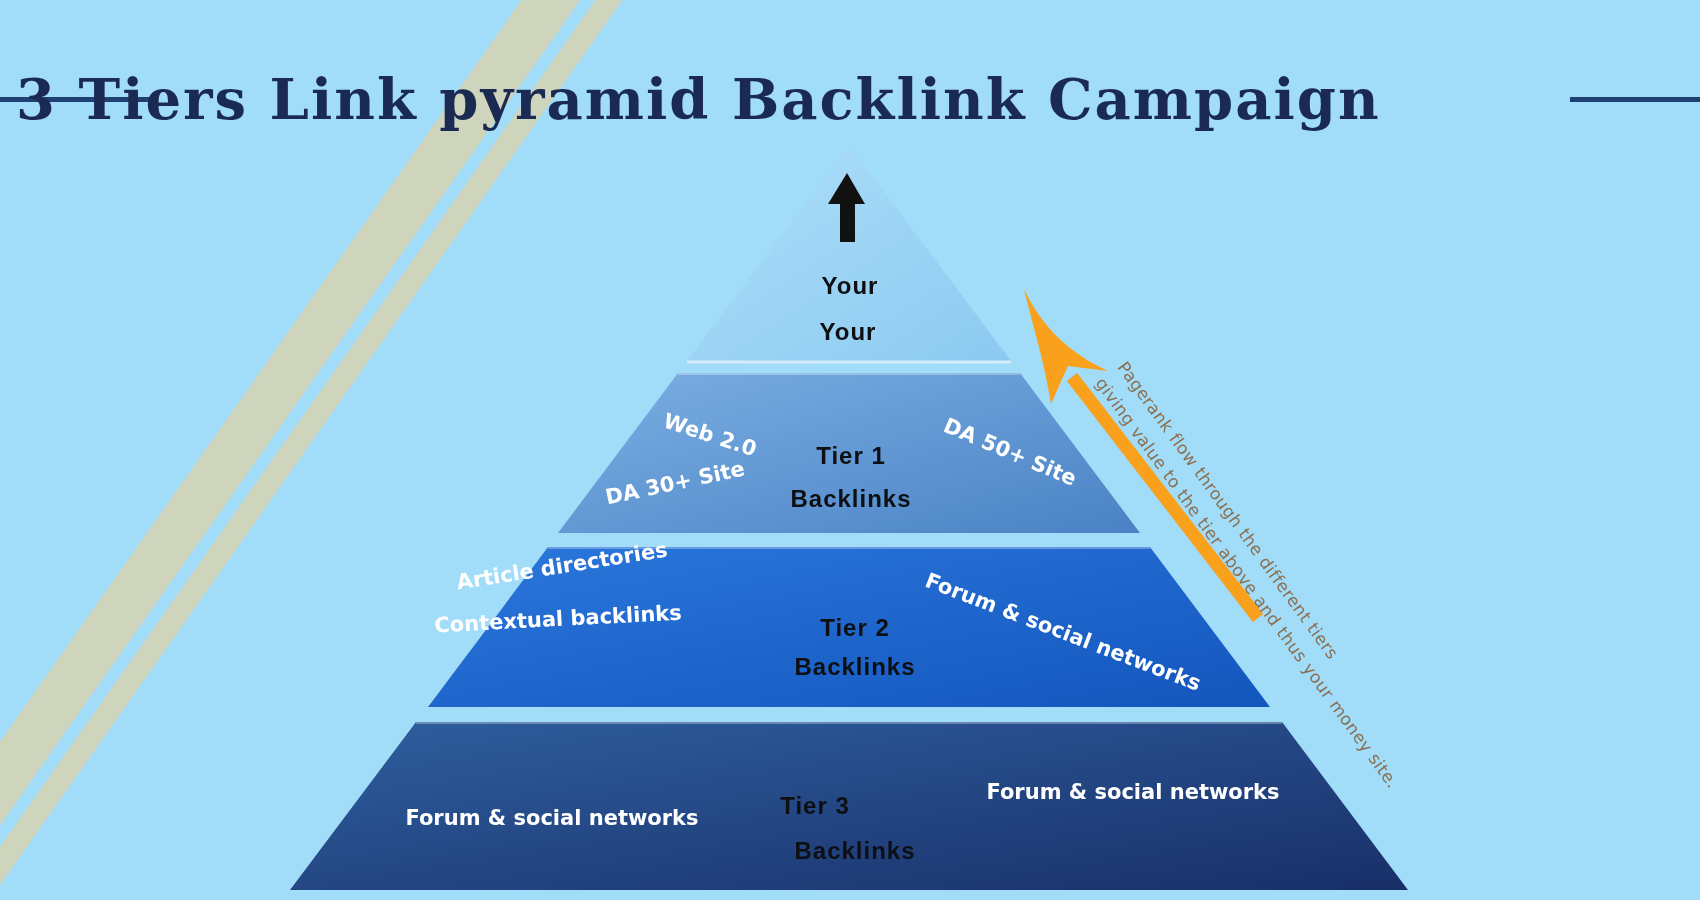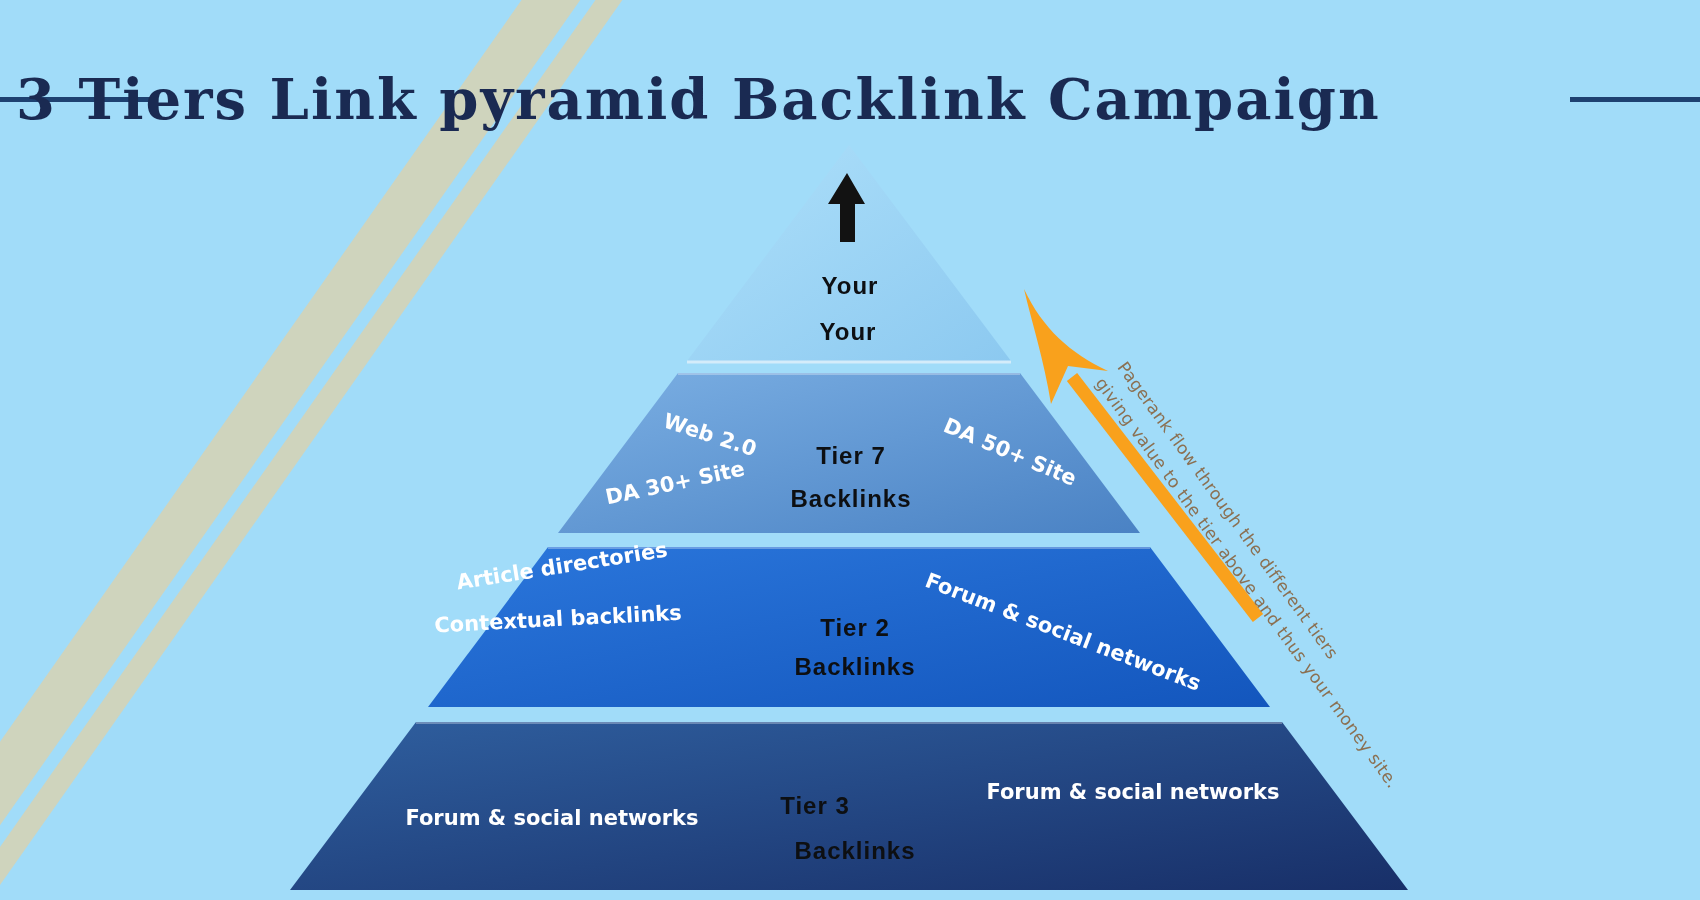--- a/index.html
+++ b/index.html
@@ -95,21 +95,21 @@
     </g>
   </svg>
 
   <div class="abs title-line" style="left:0;width:150px;"></div>
   <div class="abs page-title">3 Tiers Link pyramid Backlink Campaign</div>
   <div class="abs title-line" style="left:1570px;width:130px;"></div>
 
   <div class="abs center serif-label" style="left:850px;top:265px;">Your</div>
   <div class="abs center serif-label" style="left:848px;top:311px;">Your</div>
 
-  <div class="abs center serif-label" style="left:851px;top:435px;">Tier 7</div>
+  <div class="abs center serif-label" style="left:851px;top:435px;">Tier 1</div>
   <div class="abs center serif-label" style="left:851px;top:478px;">Backlinks</div>
   <div class="abs white-label" style="left:710px;top:435px;transform:translate(-50%,-50%) rotate(18deg);">Web 2.0</div>
   <div class="abs white-label" style="left:675px;top:483px;transform:translate(-50%,-50%) rotate(-12deg);">DA 30+ Site</div>
   <div class="abs white-label" style="left:1010px;top:452px;transform:translate(-50%,-50%) rotate(23deg);">DA 50+ Site</div>
 
   <div class="abs center serif-label" style="left:855px;top:607px;">Tier 2</div>
   <div class="abs center serif-label" style="left:855px;top:646px;">Backlinks</div>
   <div class="abs white-label" style="left:562px;top:566px;transform:translate(-50%,-50%) rotate(-9deg);">Article directories</div>
   <div class="abs white-label" style="left:558px;top:619px;transform:translate(-50%,-50%) rotate(-3deg);">Contextual backlinks</div>
   <div class="abs white-label" style="left:1063px;top:632px;transform:translate(-50%,-50%) rotate(21deg);">Forum &amp; social networks</div>

